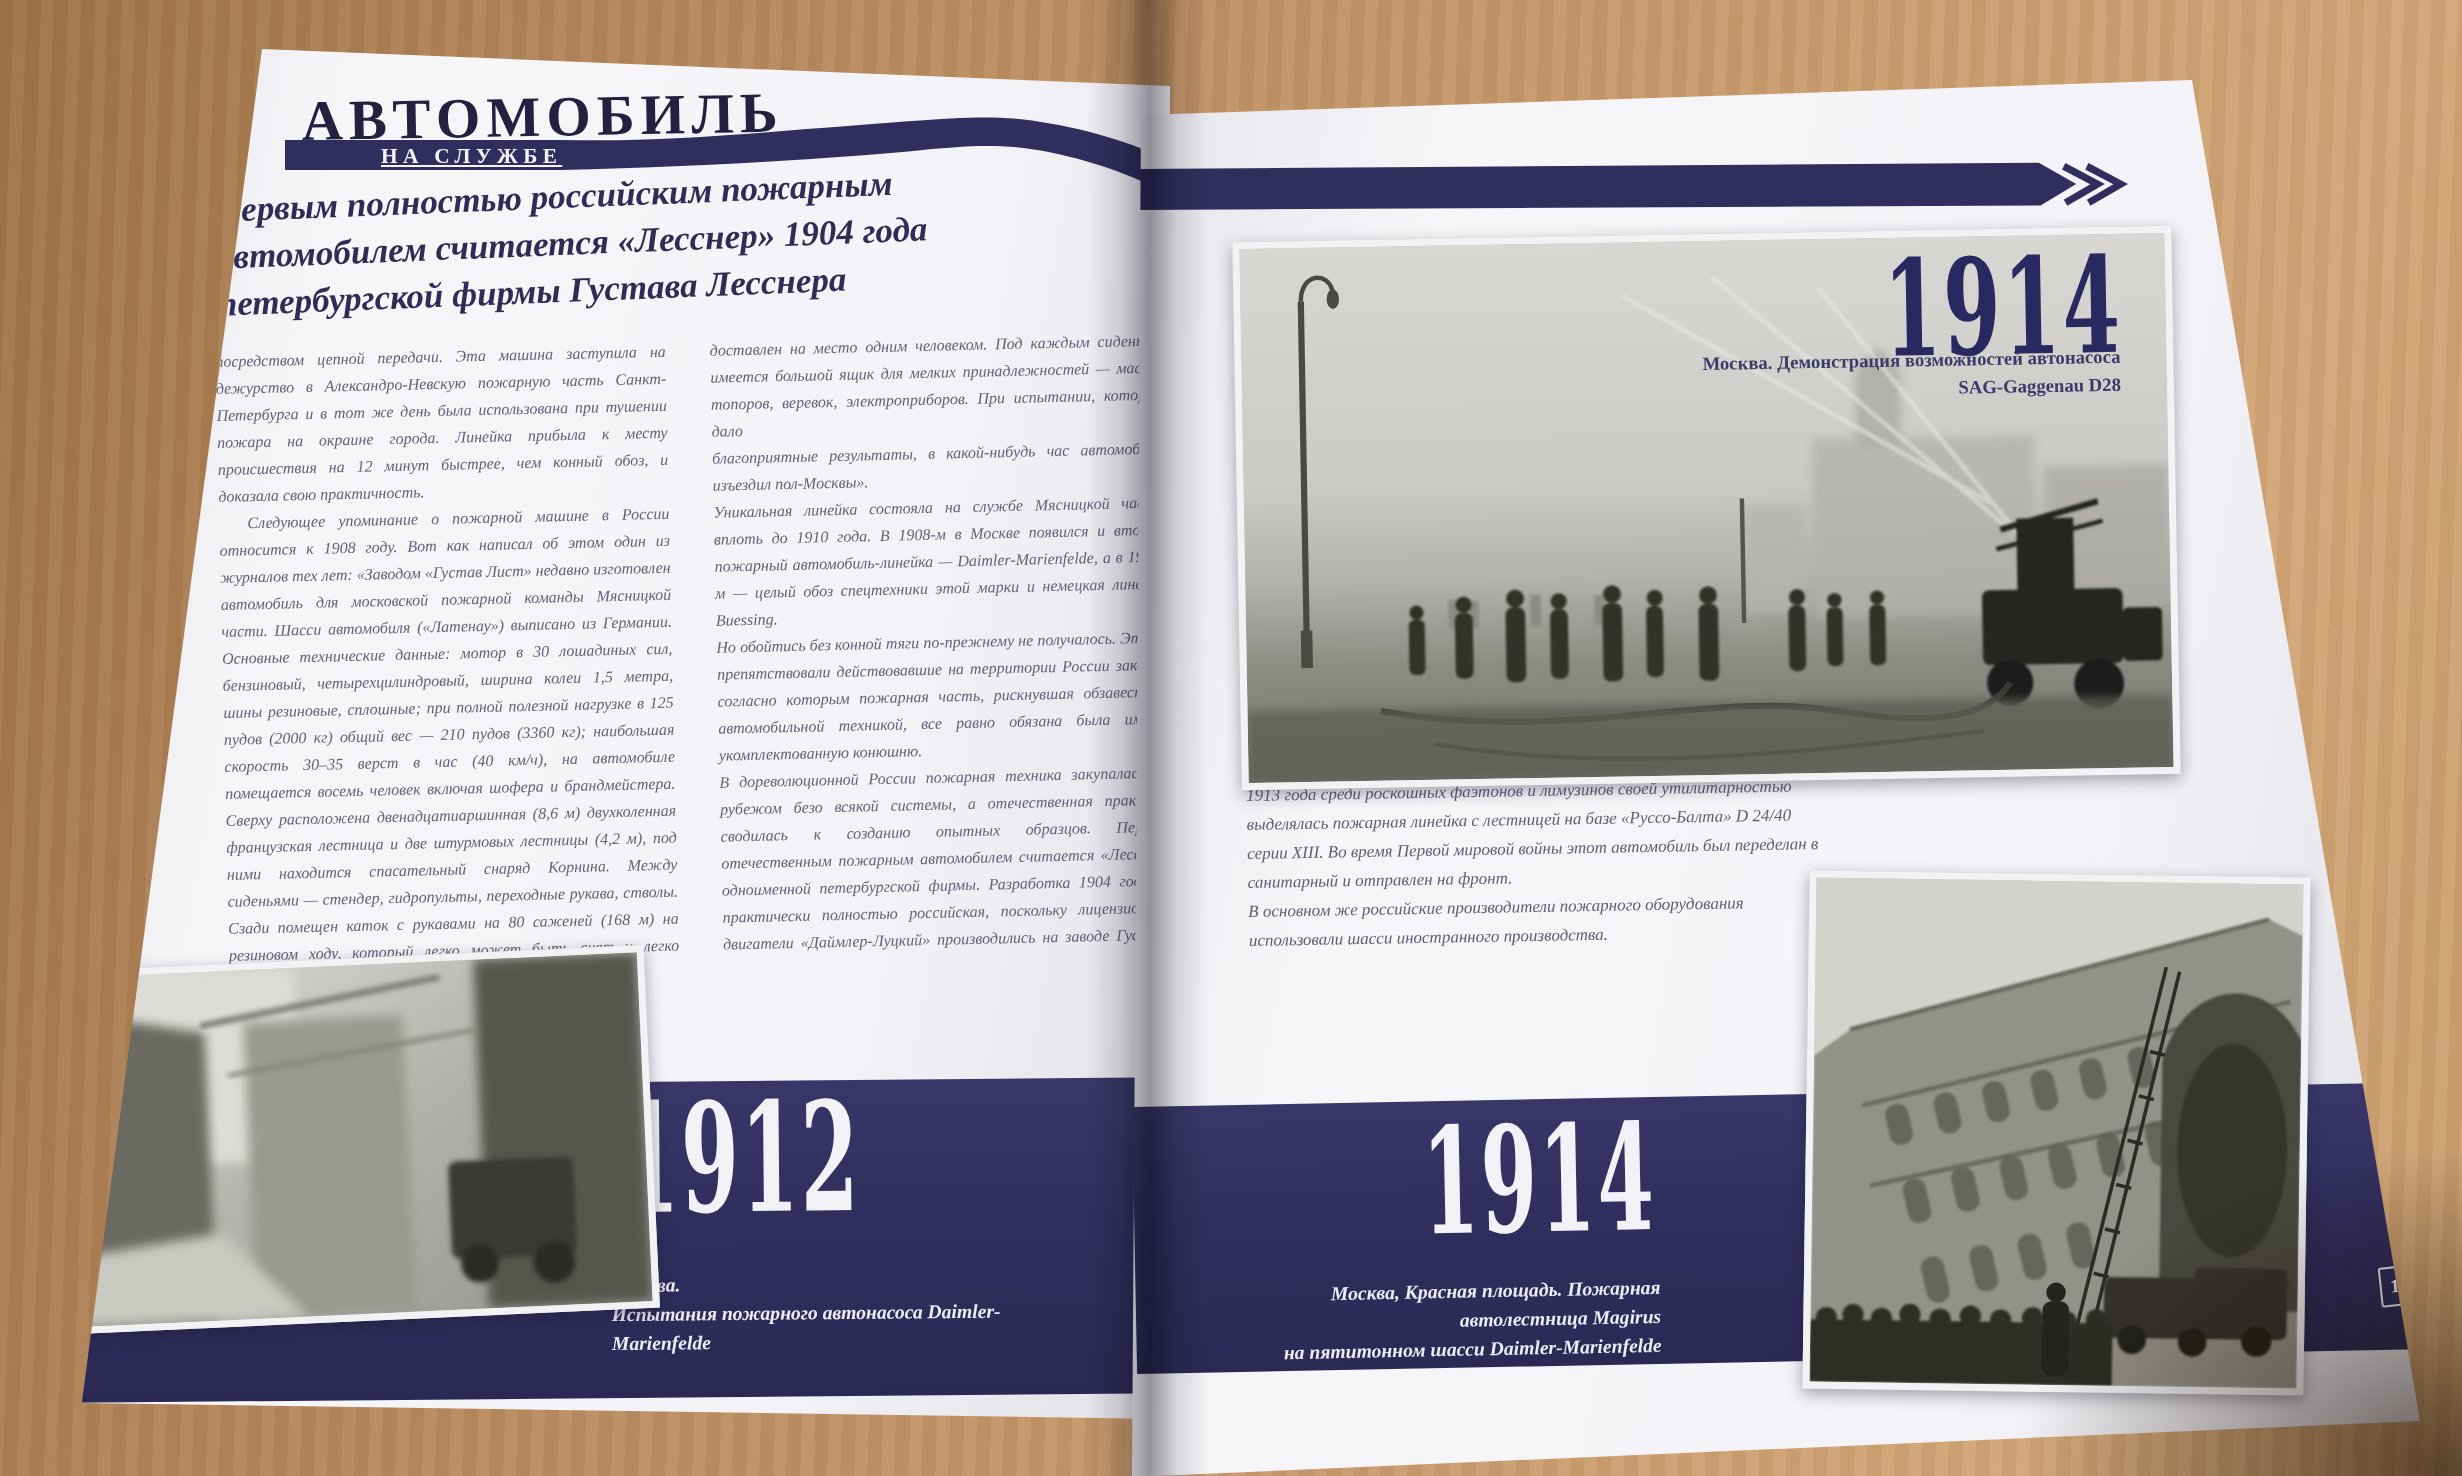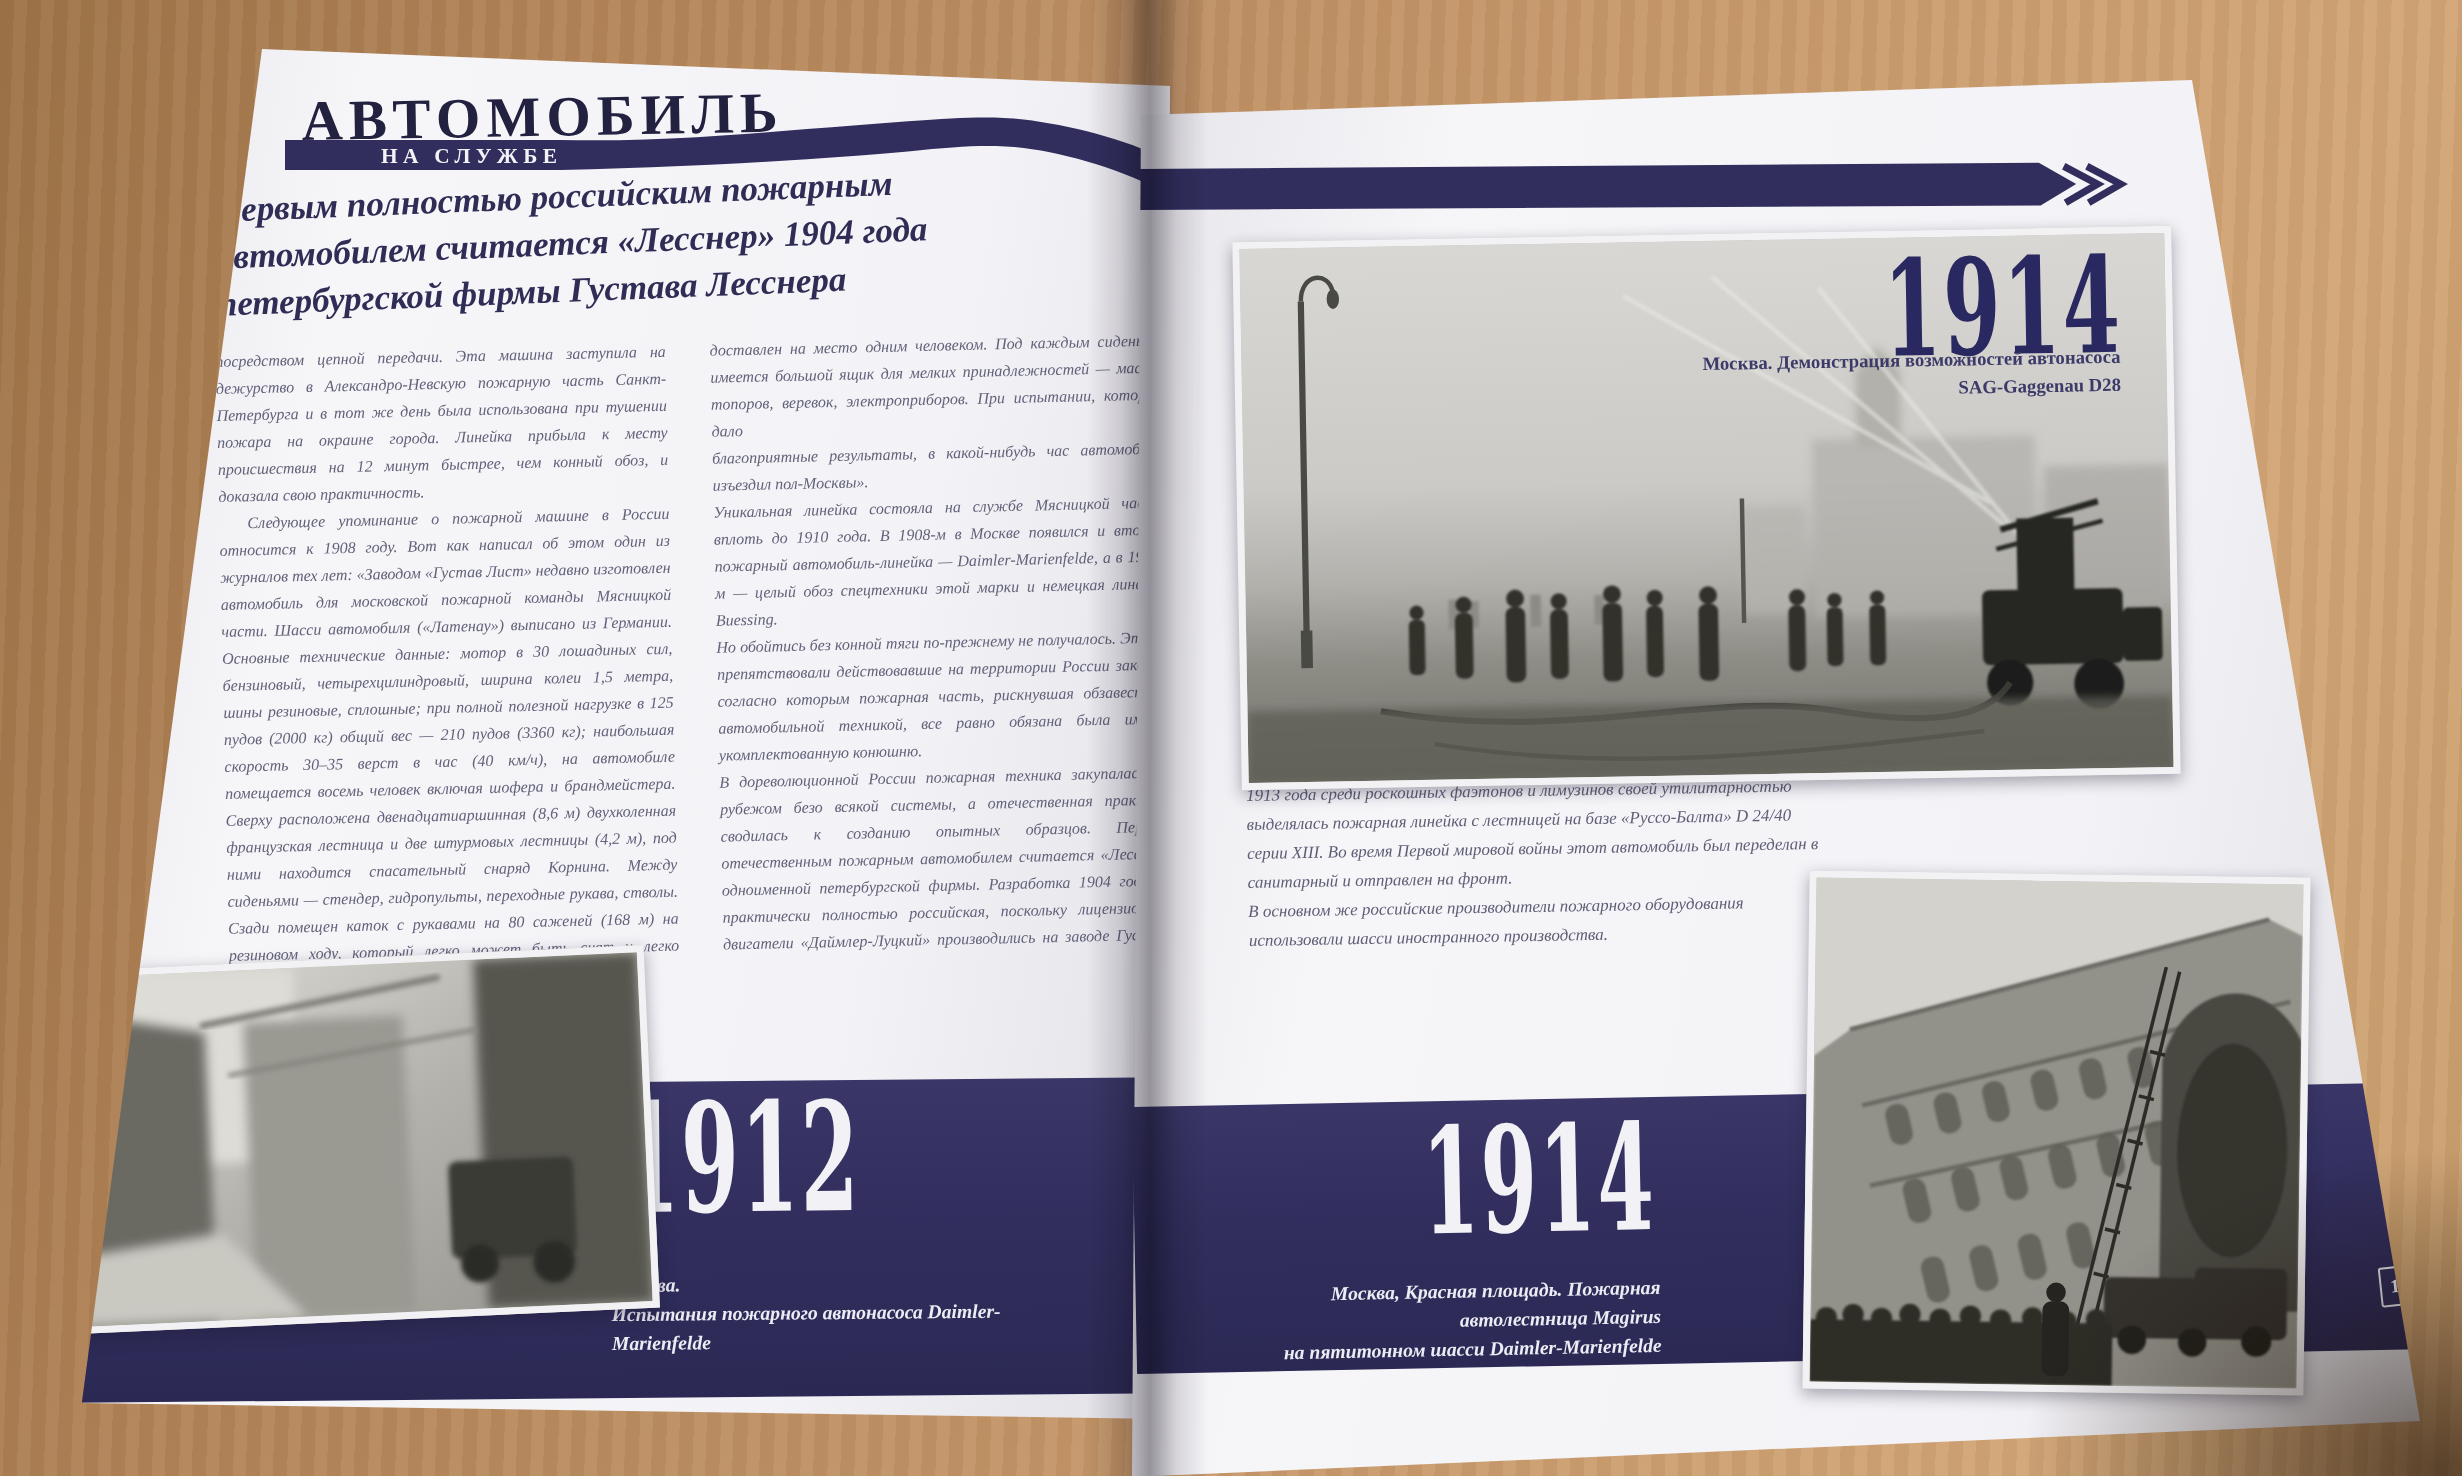--- a/index.html
+++ b/index.html
@@ -36,21 +36,21 @@
   }
   
   .masthead-title{
     position:absolute;left:221px;top:66px;
     font-weight:bold;font-size:57px;letter-spacing:6.2px;color:#222140;
     transform:rotate(-1deg);transform-origin:left top;white-space:nowrap;
   }
   .ribbon-svg{position:absolute;left:205px;top:62px;width:881px;height:142px;}
   .banner-label{
     position:absolute;left:301px;top:122px;color:#f3f3f7;
-    font-weight:bold;font-size:21.4px;letter-spacing:5.3px;white-space:nowrap;
+    font-weight:bold;font-size:21.4px;letter-spacing:5.3px;white-space:nowrap;text-decoration:underline;
   }
   .headline{position:absolute;left:133px;top:165px;width:569px;transform:rotate(-2.3deg);transform-origin:left top;}
   .headline div{
     font-style:italic;font-weight:600;font-size:35px;line-height:47px;color:#2f2d55;white-space:nowrap;
   }
   .cols{
     position:absolute;left:135px;top:326px;width:945px;height:630px;
     column-count:2;column-gap:44px;column-fill:auto;overflow:hidden;
     transform:rotate(-1.3deg);transform-origin:left top;
     font-style:italic;font-size:16px;line-height:27px;color:#62627a;text-align:justify;

